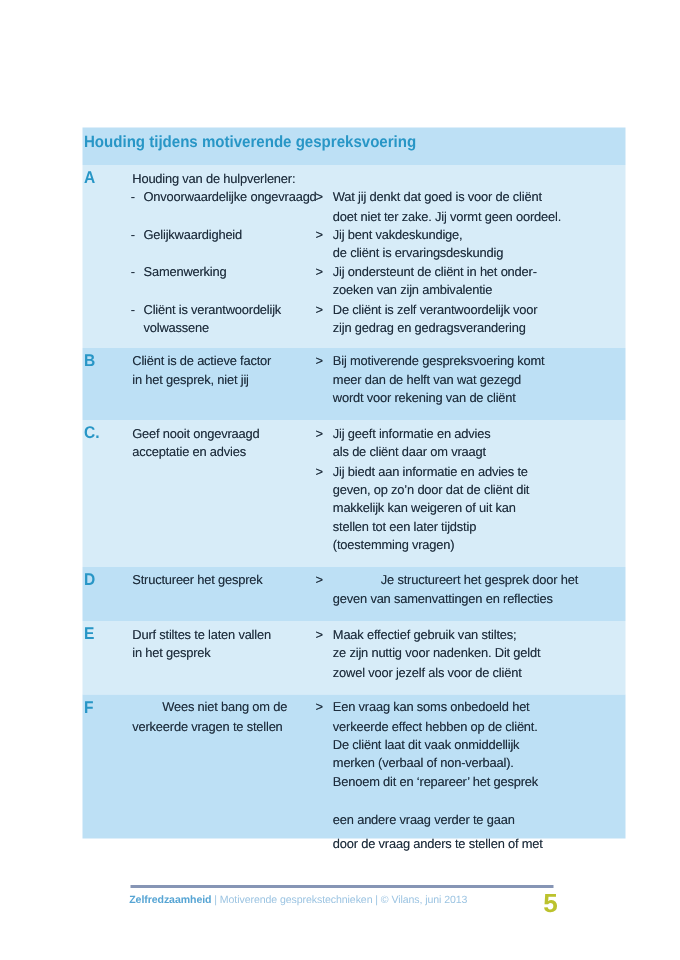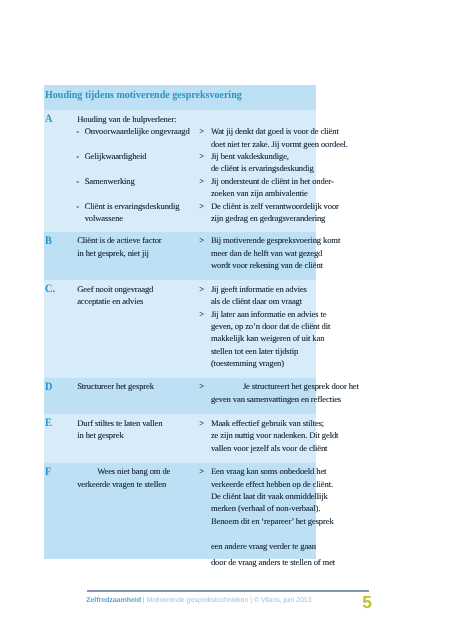--- a/index.html
+++ b/index.html
@@ -3,21 +3,21 @@
 <meta charset="utf-8">
 <style>
   html,body{margin:0;padding:0;background:#ffffff;}
   body{width:453px;height:640px;font-family:"Liberation Sans",sans-serif;
        overflow:hidden;-webkit-font-smoothing:antialiased;
        text-rendering:geometricPrecision;}
   .page{position:relative;width:453px;height:640px;background:#ffffff;overflow:hidden;}
   .ln,.mk,.ftxt,.pno{-webkit-font-smoothing:antialiased;will-change:opacity;}
 
   
-  .tbl{position:absolute;left:44px;top:85px;width:272px;font-family:Liberation Serif, serif;}
+  .tbl{position:absolute;left:55px;top:85px;width:362px;}
   .thead{height:25px;background:#bde0f5;position:relative;}
   .thead .ttl{position:absolute;left:1.2px;top:3.5px;
               font-size:10.84px;line-height:13px;color:#2896c6;font-weight:bold;
               letter-spacing:0px;white-space:nowrap;
               transform:scaleX(0.927);transform-origin:0 0;}
   .row{position:relative;}
   .row.light{background:#d7ecf8;}
   .row.dark{background:#bde0f5;}
 
   .letter{position:absolute;left:1.0px;font-size:11.3px;line-height:12.45px;
@@ -52,21 +52,21 @@
         <div class="row light" style="height: 121.5px;">
           <div class="letter" style="top: 3.15px;">A</div>
           <div class="ln" style="left: 33.2px; top: 2.6px;">Houding van de hulpverlener:</div>
           <div class="mk" style="left: 32.2px; top: 15.05px;">-</div>
           <div class="ln" style="left: 40.7px; top: 15.05px;">Onvoorwaardelijke ongevraagd</div>
           <div class="mk" style="left: 32.2px; top: 39.95px;">-</div>
           <div class="ln" style="left: 40.7px; top: 39.95px;">Gelijkwaardigheid</div>
           <div class="mk" style="left: 32.2px; top: 64.85px;">-</div>
           <div class="ln" style="left: 40.7px; top: 64.85px;">Samenwerking</div>
           <div class="mk" style="left: 32.2px; top: 89.75px;">-</div>
-          <div class="ln" style="left: 40.7px; top: 89.75px;">Cliënt is ervaringsdeskundig</div>
+          <div class="ln" style="left: 40.7px; top: 89.75px;">Cliënt is verantwoordelijk</div>
           <div class="ln" style="left: 40.7px; top: 102.2px;">volwassene</div>
           <div class="mk arrow" style="left: 155.3px; top: 15.05px;">&gt;</div>
           <div class="ln" style="left: 166.9px; top: 15.05px;">Wat jij denkt dat goed is voor de cliënt</div>
           <div class="ln" style="left: 166.9px; top: 27.5px;">doet niet ter zake. Jij vormt geen oordeel.</div>
           <div class="mk arrow" style="left: 155.3px; top: 39.95px;">&gt;</div>
           <div class="ln" style="left: 166.9px; top: 39.95px;">Jij bent vakdeskundige,</div>
           <div class="ln" style="left: 166.9px; top: 52.4px;">de cliënt is ervaringsdeskundig</div>
           <div class="mk arrow" style="left: 155.3px; top: 64.85px;">&gt;</div>
           <div class="ln" style="left: 166.9px; top: 64.85px;">Jij ondersteunt de cliënt in het onder-</div>
           <div class="ln" style="left: 166.9px; top: 77.3px;">zoeken van zijn ambivalentie</div>
@@ -84,41 +84,41 @@
           <div class="ln" style="left: 166.9px; top: 27.5px;">wordt voor rekening van de cliënt</div>
         </div>
         <div class="row light" style="height: 97.5px;">
           <div class="letter" style="top: 3.15px;">C.</div>
           <div class="ln" style="left: 33.2px; top: 2.6px;">Geef nooit ongevraagd</div>
           <div class="ln" style="left: 33.2px; top: 15.05px;">acceptatie en advies</div>
           <div class="mk arrow" style="left: 155.3px; top: 2.6px;">&gt;</div>
           <div class="ln" style="left: 166.9px; top: 2.6px;">Jij geeft informatie en advies</div>
           <div class="ln" style="left: 166.9px; top: 15.05px;">als de cliënt daar om vraagt</div>
           <div class="mk arrow" style="left: 155.3px; top: 27.5px;">&gt;</div>
-          <div class="ln" style="left: 166.9px; top: 27.5px;">Jij later aan informatie en advies te</div>
+          <div class="ln" style="left: 166.9px; top: 27.5px;">Jij biedt aan informatie en advies te</div>
           <div class="ln" style="left: 166.9px; top: 39.95px;">geven, op zo’n door dat de cliënt dit</div>
           <div class="ln" style="left: 166.9px; top: 52.4px;">makkelijk kan weigeren of uit kan</div>
           <div class="ln" style="left: 166.9px; top: 64.85px;">stellen tot een later tijdstip</div>
           <div class="ln" style="left: 166.9px; top: 77.3px;">(toestemming vragen)</div>
         </div>
         <div class="row dark" style="height: 36.5px;">
           <div class="letter" style="top: 3.15px;">D</div>
           <div class="ln" style="left: 33.2px; top: 2.6px;">Structureer het gesprek</div>
           <div class="mk arrow" style="left: 155.3px; top: 2.6px;">&gt;</div>
           <div class="ln" style="left: 166.9px; top: 2.6px; margin-left: 32px;">Je structureert het gesprek door het</div>
           <div class="ln" style="left: 166.9px; top: 15.05px;">geven van samenvattingen en reflecties</div>
         </div>
         <div class="row light" style="height: 48.5px;">
           <div class="letter" style="top: 3.15px;">E</div>
           <div class="ln" style="left: 33.2px; top: 2.6px;">Durf stiltes te laten vallen</div>
           <div class="ln" style="left: 33.2px; top: 15.05px;">in het gesprek</div>
           <div class="mk arrow" style="left: 155.3px; top: 2.6px;">&gt;</div>
           <div class="ln" style="left: 166.9px; top: 2.6px;">Maak effectief gebruik van stiltes;</div>
           <div class="ln" style="left: 166.9px; top: 15.05px;">ze zijn nuttig voor nadenken. Dit geldt</div>
-          <div class="ln" style="left: 166.9px; top: 27.5px;">vallen voor jezelf als voor de cliënt</div>
+          <div class="ln" style="left: 166.9px; top: 27.5px;">zowel voor jezelf als voor de cliënt</div>
         </div>
         <div class="row dark" style="height: 96.5px;">
           <div class="letter" style="top: 3.15px;">F</div>
           <div class="ln" style="left: 33.2px; top: 2.6px; margin-left: 20px;">Wees niet bang om de</div>
           <div class="ln" style="left: 33.2px; top: 15.05px;">verkeerde vragen te stellen</div>
           <div class="mk arrow" style="left: 155.3px; top: 2.6px;">&gt;</div>
           <div class="ln" style="left: 166.9px; top: 2.6px;">Een vraag kan soms onbedoeld het</div>
           <div class="ln" style="left: 166.9px; top: 15.05px;">verkeerde effect hebben op de cliënt.</div>
           <div class="ln" style="left: 166.9px; top: 27.5px;">De cliënt laat dit vaak onmiddellijk</div>
           <div class="ln" style="left: 166.9px; top: 39.95px;">merken (verbaal of non-verbaal).</div>

